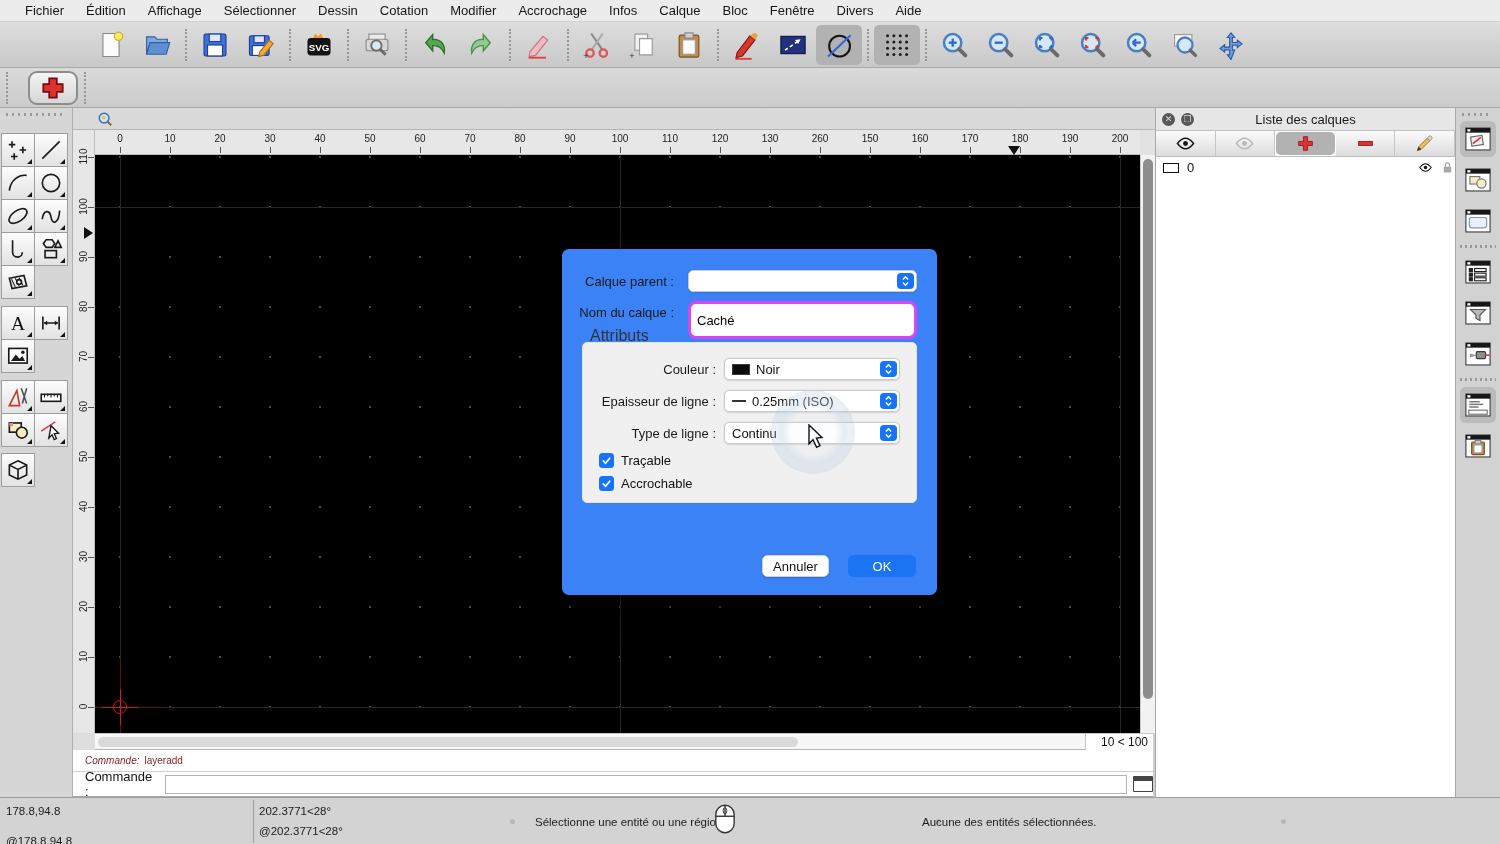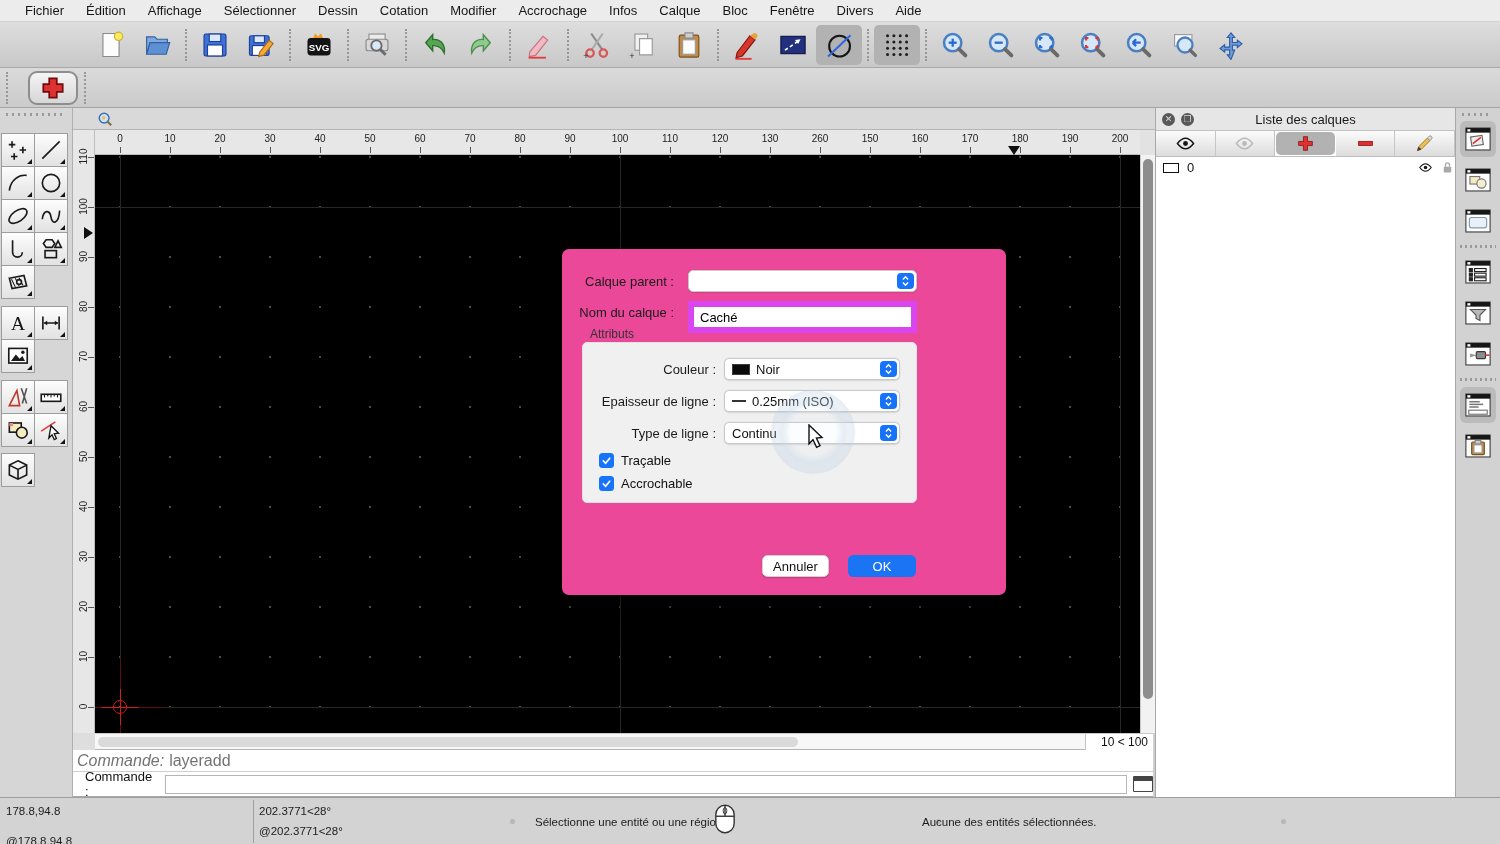--- a/index.html
+++ b/index.html
@@ -61,21 +61,21 @@
 #ch-circle{position:absolute;left:-7px;top:-7px;width:14px;height:14px;border:1.6px solid #cf1d1d;border-radius:50%}
 
 
 #vscroll{position:absolute;left:1140px;top:155px;width:15px;height:578px;background:#f2f2f2;border-left:1px solid #c9c9c9}
 #vthumb{position:absolute;left:2px;top:4px;width:10px;height:540px;background:#8d8d8d;border-radius:6px}
 #hscrollrow{position:absolute;left:95px;top:733px;width:1058px;height:17px;background:#f7f7f7;border-top:1px solid #c9c9c9;border-bottom:1px solid #b5b5b5}
 #hthumb{position:absolute;left:3px;top:3px;width:700px;height:10px;background:#dadada;border-radius:5px}
 #gridstatus{position:absolute;right:0;top:0;width:68px;height:16px;background:#fff;border-left:1px solid #c4c4c4;font-size:12px;text-align:right;padding:1px 5px 0 0;color:#111}
 
 
-#cmdhistory{position:absolute;left:73px;top:750px;width:1080px;height:22px;background:#fff;border-bottom:1px solid #cfcfcf;display:flex;align-items:center;padding-left:4px;font-size:16px;color:#737373}
+#cmdhistory{position:absolute;left:73px;top:750px;width:1080px;height:22px;background:#fff;border-bottom:1px solid #cfcfcf;display:flex;align-items:center;padding-left:12px;font-size:10px;color:#7f1d1d}
 #cmdhistory .it{font-style:italic;margin-right:5px}
 #cmdrow{position:absolute;left:73px;top:772px;width:1080px;height:25px;background:#fff;border-bottom:1px solid #a8a8a8;display:flex;align-items:center;padding-left:12px}
 #cmdinput{margin-left:6px;width:965px;height:19px;border:1px solid #b5b5b5;background:#fff;font:13px "Liberation Sans",sans-serif;padding:0 4px;outline:none}
 #cmdtoggle{margin-left:6px;width:20px;height:16px;background:#fff;border:1.5px solid #444;border-top:5px solid #444;border-radius:1px}
 
 
 #statusbar{position:absolute;left:0;top:797px;width:1500px;height:47px;background:#d3d3d3;border-top:1px solid #9e9e9e;font-size:11.5px;color:#1c1c1c}
 .sb-dot{position:absolute;width:5px;height:5px;border-radius:50%;background:#b7b7b7}
 #sb-sep{position:absolute;left:253px;top:2px;width:1px;height:43px;background:#9f9f9f}
 
@@ -96,28 +96,28 @@
 .row-ic svg{width:15px;height:15px}
 
 
 #dock{position:absolute;left:1455px;top:108px;width:45px;height:689px;background:#d2d2d2;border-left:1px solid #a8a8a8}
 .dock-btn{width:36px;height:36px;margin:5px auto;display:flex;align-items:center;justify-content:center}
 .dock-btn svg{width:30px;height:30px}
 .dock-btn.active{background:#bbb;border-radius:6px}
 .dock-sep{height:3px;margin:6px 4px;background:repeating-linear-gradient(90deg,#9a9a9a 0 2px,transparent 2px 5px)}
 
 
-#dialog{position:absolute;left:562px;top:249px;width:444px;height:346px;background:#ec4899;border-radius:7px;box-shadow:0 18px 50px rgba(0,0,0,.5),0 0 1px rgba(0,0,0,.4);z-index:50}
+#dialog{position:absolute;left:562px;top:249px;width:375px;height:346px;background:#3b82f6;border-radius:7px;box-shadow:0 18px 50px rgba(0,0,0,.5),0 0 1px rgba(0,0,0,.4);z-index:50}
 .dlabel{position:absolute;text-align:right;font-size:13px;color:#1a1a1a}
 .popup{position:absolute;height:22px;background:#fff;border:1px solid #c9c9c9;border-radius:5px;box-shadow:0 .5px 1.5px rgba(0,0,0,.12);display:flex;align-items:center;padding-left:7px}
 .popup .ptext{font-size:13px;color:#111}
 .stepper{position:absolute;right:2px;top:2px;width:17px;height:16px;background:#1673fa;border-radius:4px;display:flex;align-items:center;justify-content:center}
 .stepper svg{width:9px;height:12px}
-#dname-input{position:absolute;left:126px;top:52px;width:229px;height:22px;border:6px solid #d946ef;border-radius:0;font:13px "Liberation Sans",sans-serif;padding:10px 6px;outline:none;background:#fff}
-#dgroup-label{position:absolute;left:28px;top:78px;font-size:12px;color:#333}
+#dname-input{position:absolute;left:126px;top:52px;width:229px;height:22px;border:3px solid #d946ef;border-radius:8px;font:13px "Liberation Sans",sans-serif;padding:16px 6px;outline:none;background:#fff}
+#dgroup-label{position:absolute;left:28px;top:78px;font-size:16px;color:#333}
 #dgroup{position:absolute;left:20px;top:93px;width:335px;height:161px;background:#f0f0f0;border:1px solid #e2e2e2;border-radius:5px}
 .cswatch{width:18px;height:11px;background:#0b0b0b;border:1px solid #3c3c3c;margin-right:6px}
 .lsample{width:14px;height:2px;background:#333;margin-right:6px}
 .cb-row{position:absolute;left:16px;display:flex;align-items:center}
 .cb{width:15px;height:15px;background:#1673fa;border-radius:3.5px;display:flex;align-items:center;justify-content:center}
 .cb svg{width:11px;height:11px}
 .cb-label{margin-left:7px;font-size:13px}
 .dbtn{position:absolute;top:306px;height:22px;border-radius:5.5px;font-size:13px;display:flex;align-items:center;justify-content:center}
 #btn-cancel{left:200px;width:67px;background:#fff;border:1px solid #d2d2d2;box-shadow:0 .5px 1.5px rgba(0,0,0,.18);color:#111}
 #btn-ok{left:286px;width:68px;background:#1b74f3;color:#fff}

